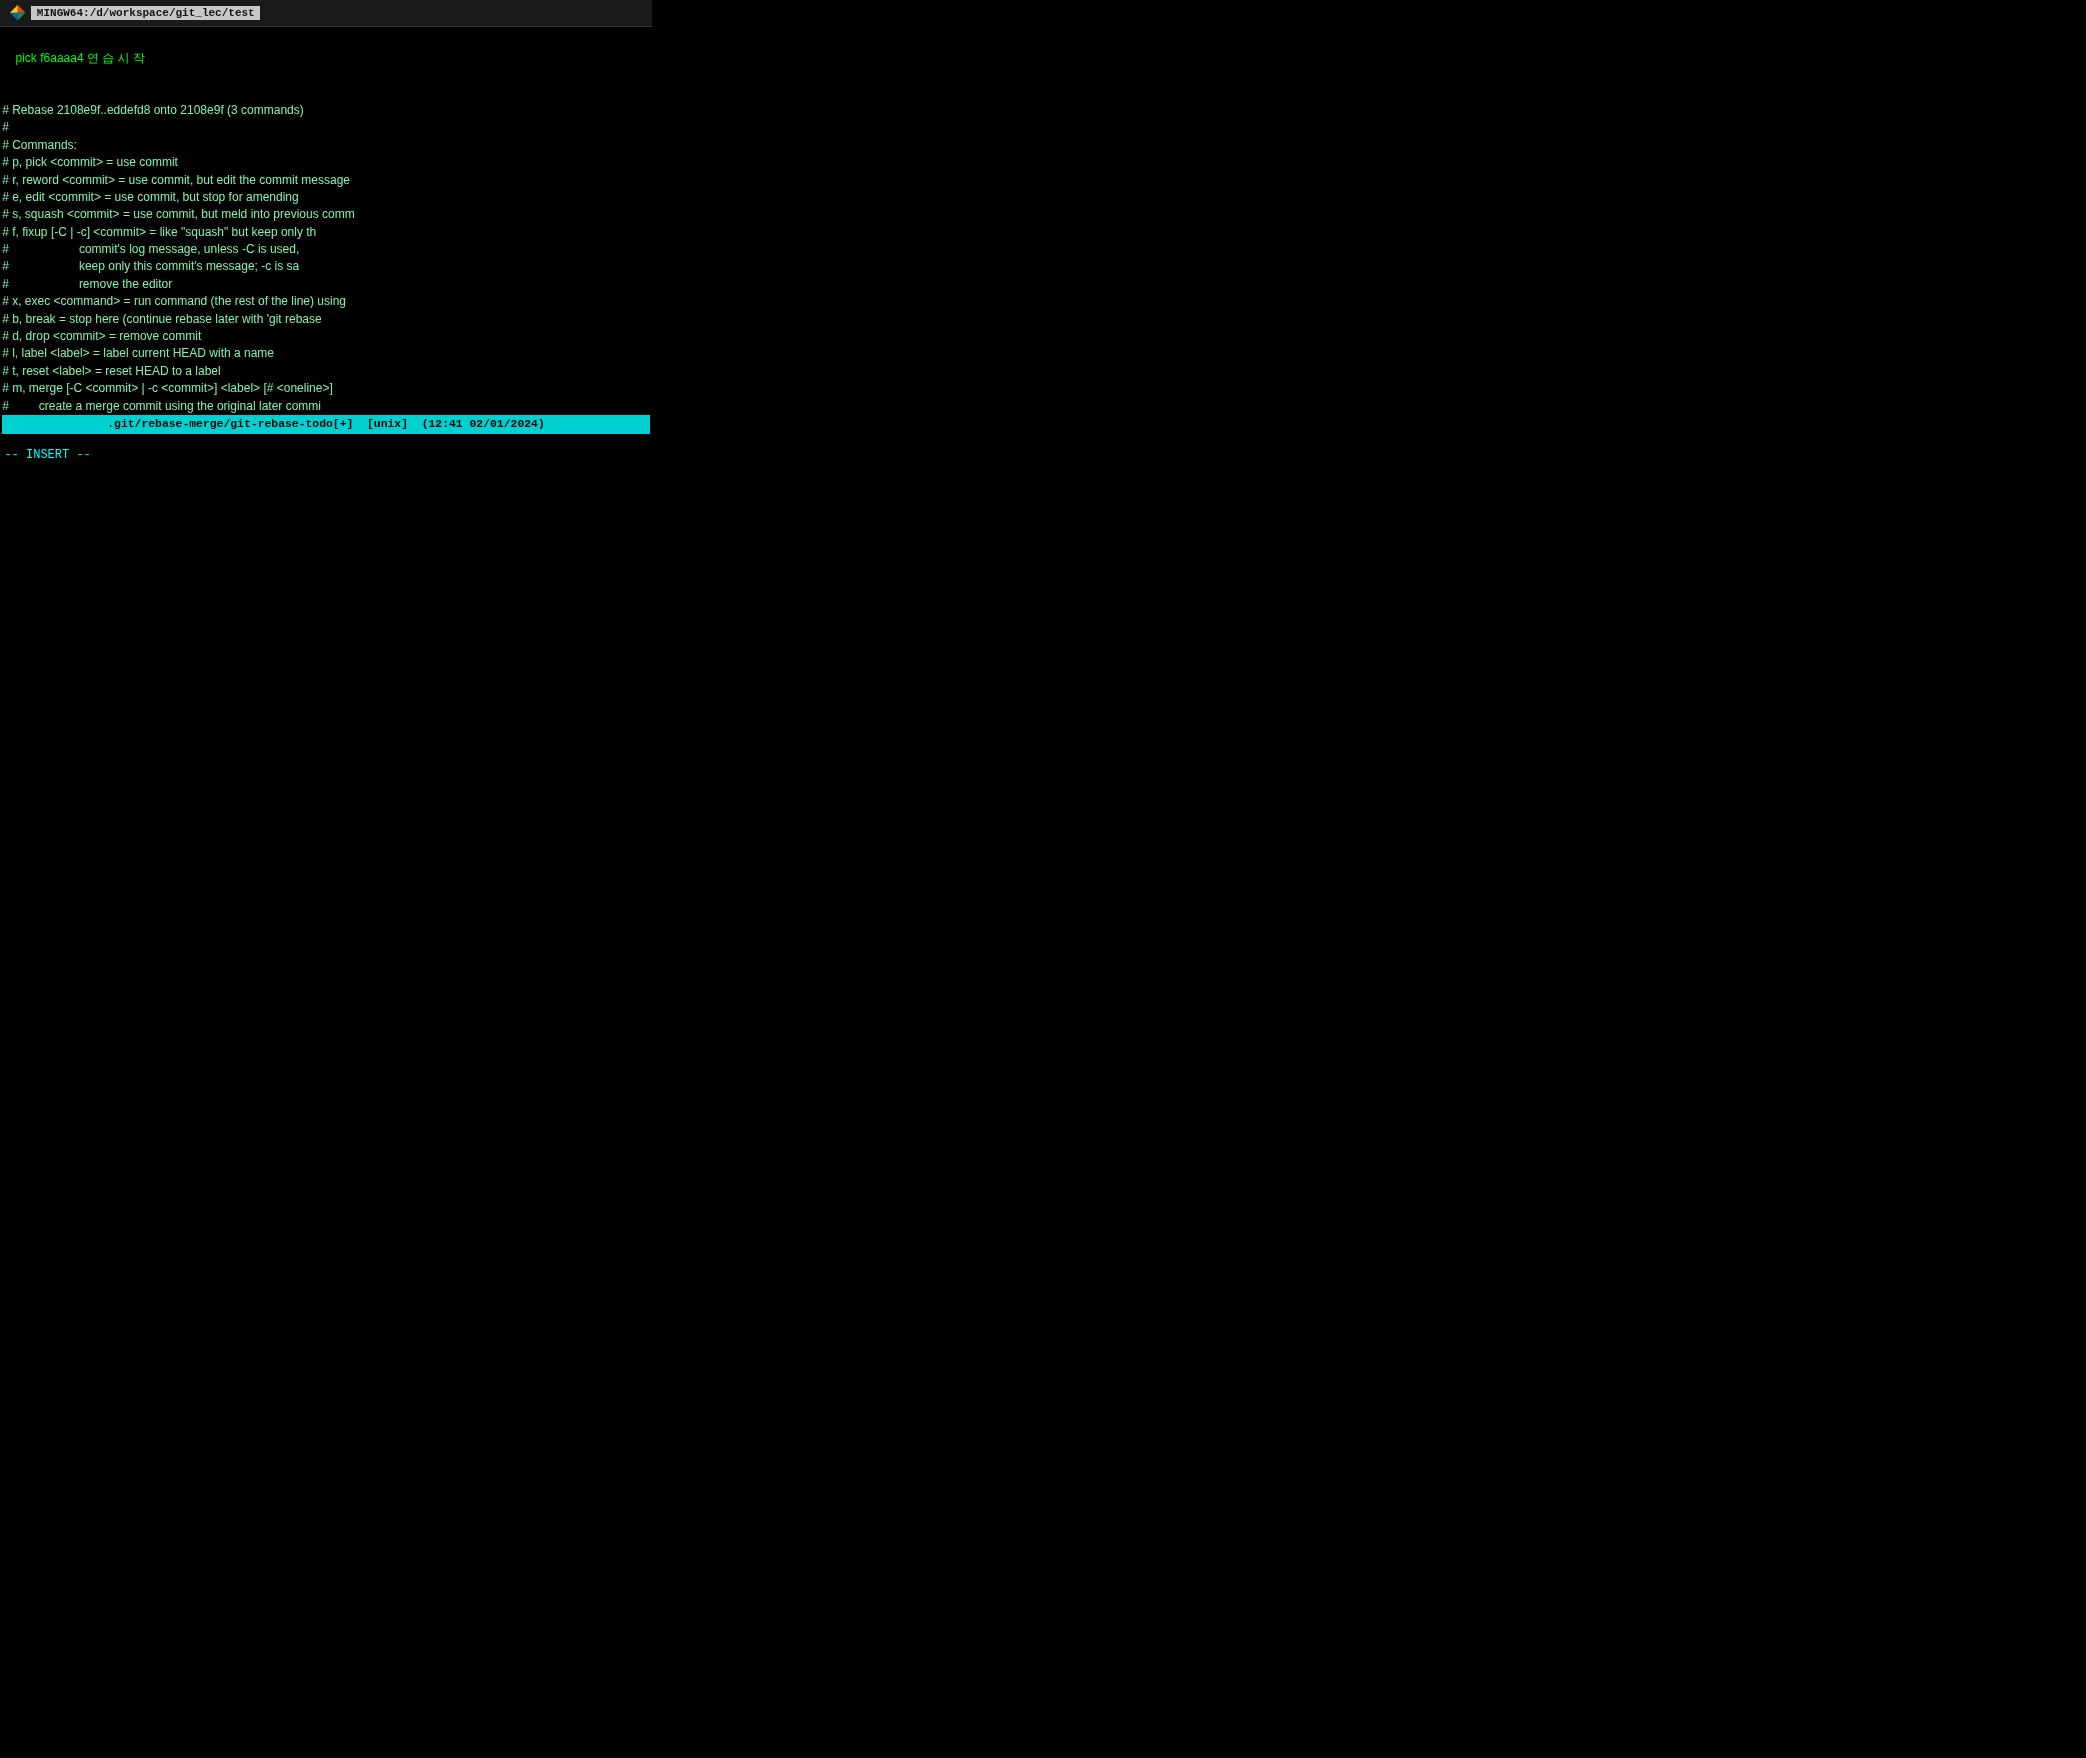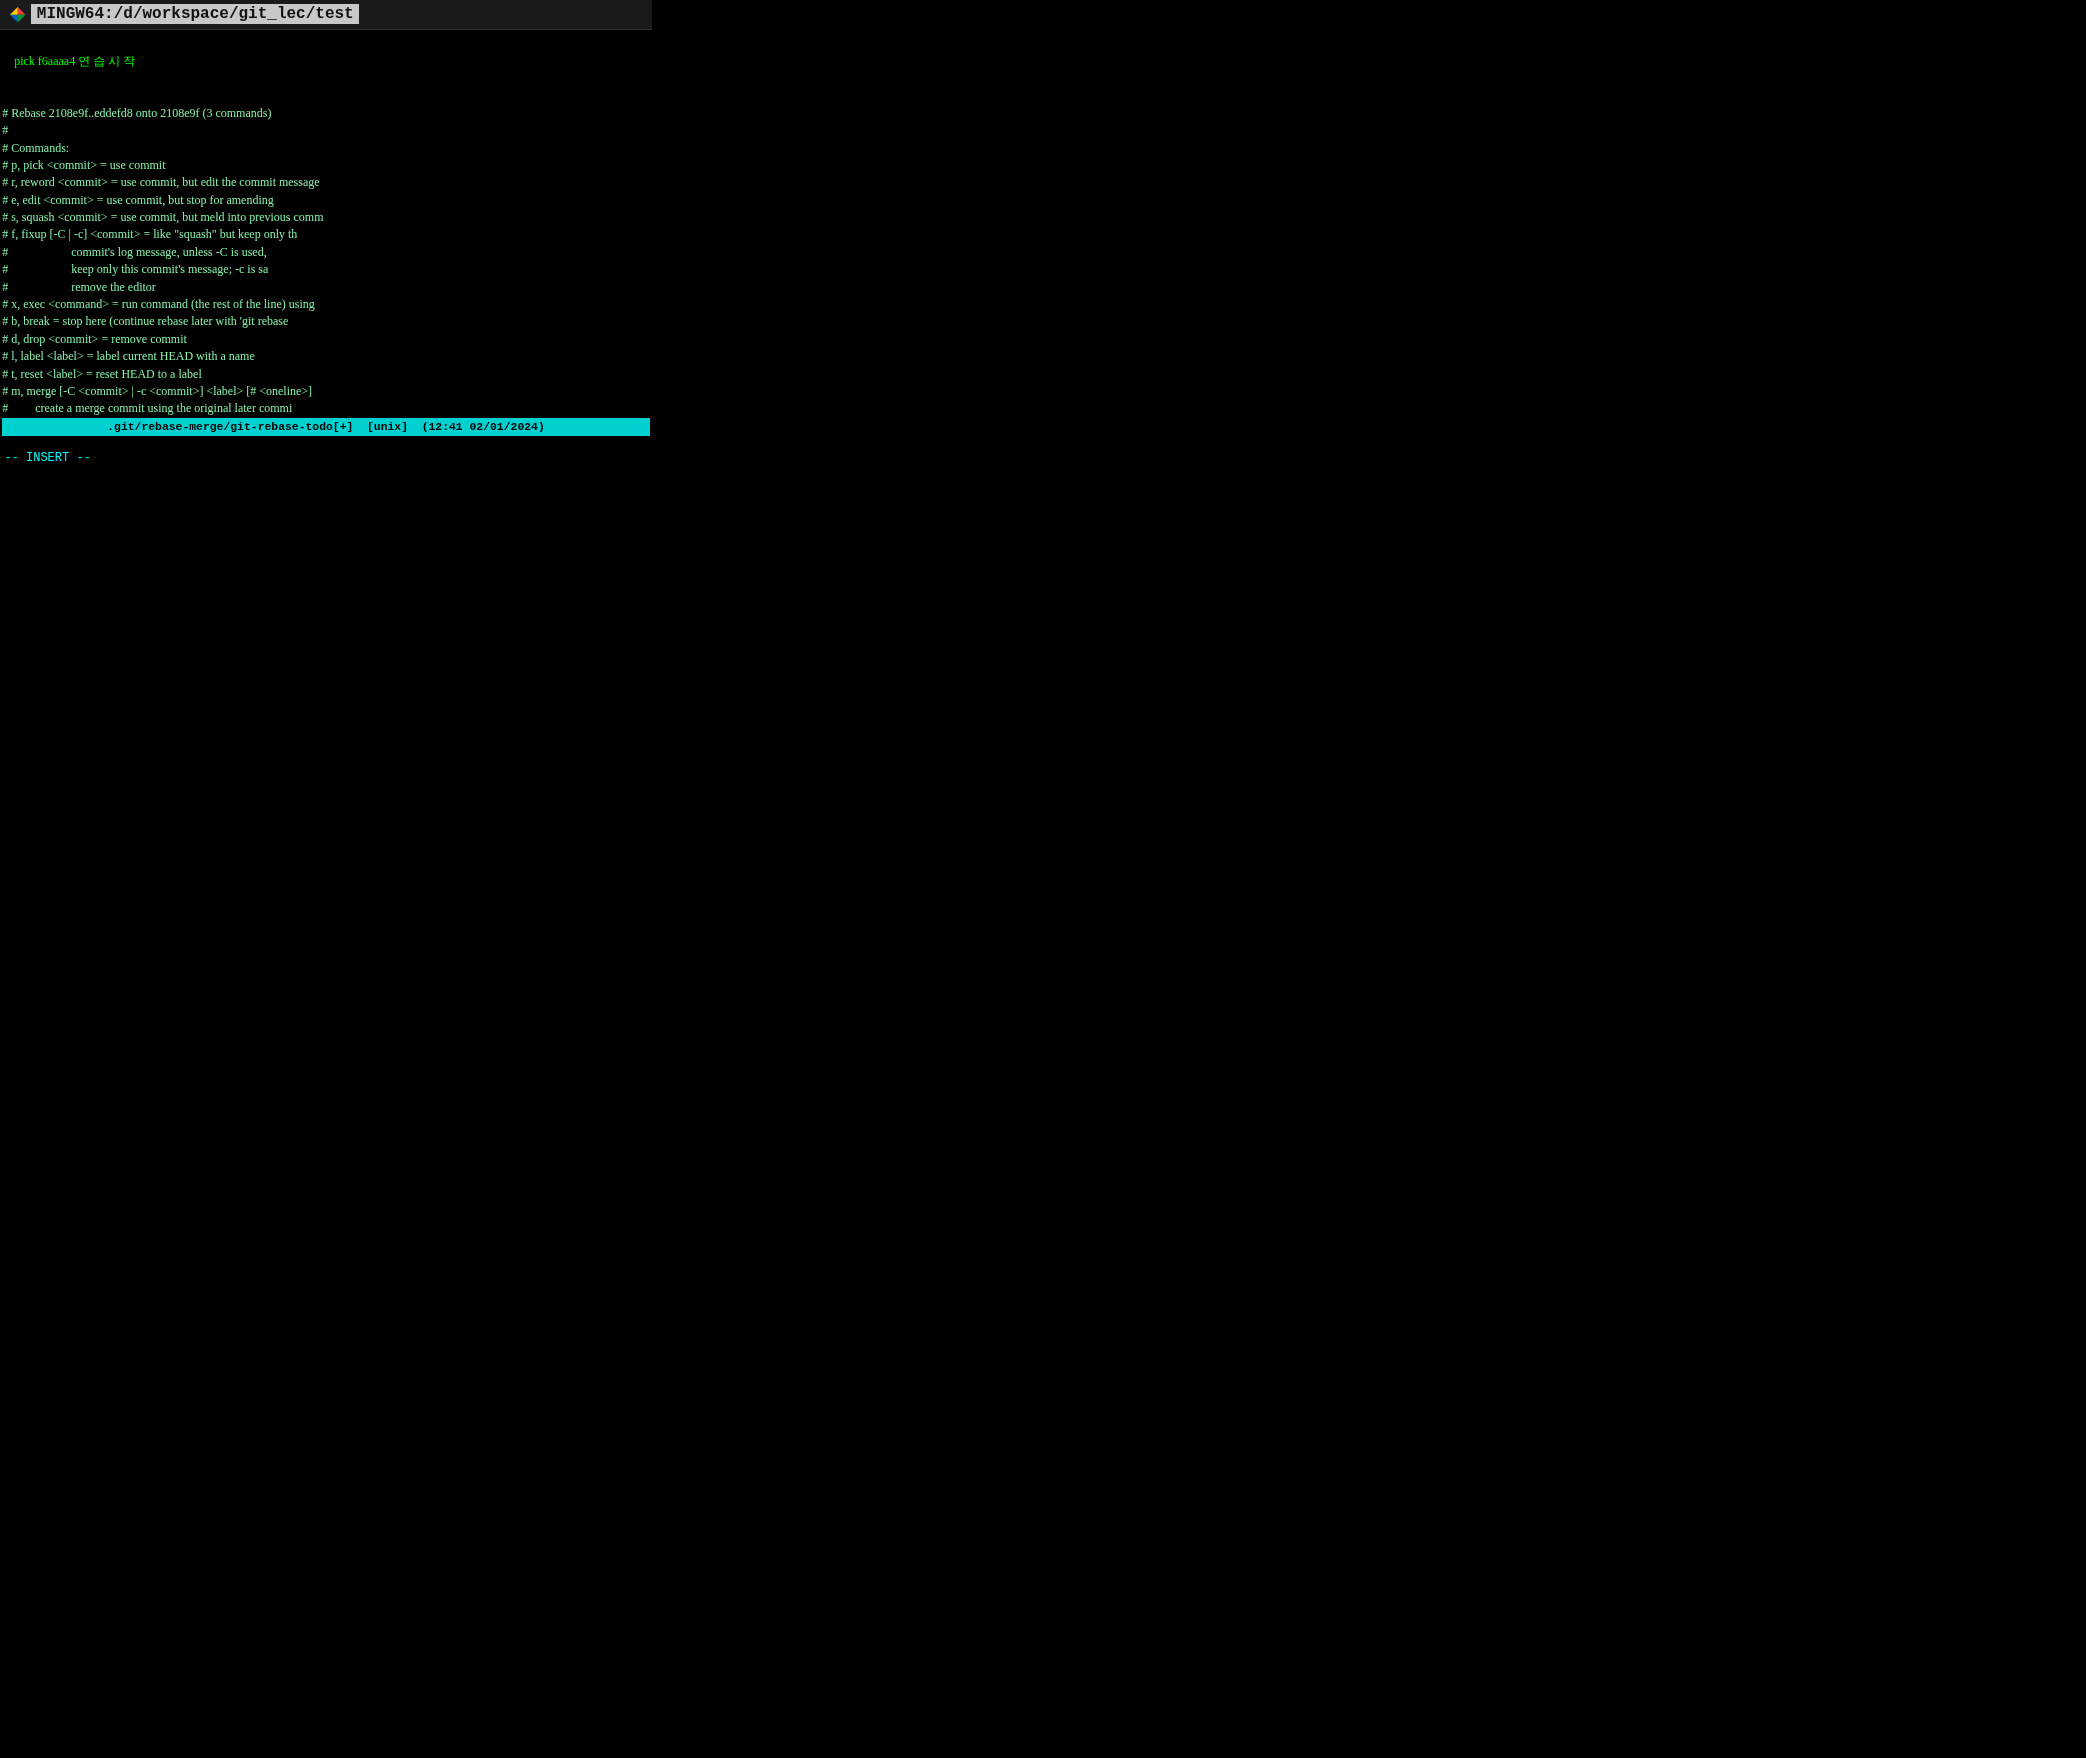--- a/index.html
+++ b/index.html
@@ -36,21 +36,21 @@
       padding: 5.4px 2.2px 2.2px 2.2px;
       font-size: 12px;
       line-height: 1.45;
       min-height: 467px;
       position: relative;
     }
 
     .line {
       display: block;
       white-space: pre;
-      font-family: Liberation Serif, serif;
+      font-family: Liberation Sans, sans-serif;
     }
     .green { color: #00ff00; }
     .magenta { color: #ff00ff; }
     .comment { color: #86efac; }
 
     .status-bar {
       background: #00d0d0;
       color: #000;
       font-size: 11.4px;
       font-weight: bold;
@@ -77,21 +77,21 @@
 
 <div class="title-bar">
 
   <svg class="title-icon" viewBox="0 0 32 32">
     <polygon points="16,2 30,16 16,30 2,16" fill="none" stroke="#888" stroke-width="0.5"></polygon>
     <polygon points="16,2 30,16 16,16" fill="#ef3e36"></polygon>
     <polygon points="30,16 16,30 16,16" fill="#009933"></polygon>
     <polygon points="16,30 2,16 16,16" fill="#0066cc"></polygon>
     <polygon points="2,16 16,2 16,16" fill="#ffcc00"></polygon>
   </svg>
-  <span style="color:#111; font-size:16px; font-weight:bold; background:#c8c8c8; padding: 1.1px 5.4px; font-family: 'Courier New', monospace;">MINGW64:/d/workspace/git_lec/test</span>
+  <span style="color:#111; font-size:11px; font-weight:bold; background:#c8c8c8; padding: 1.1px 5.4px; font-family: 'Courier New', monospace;">MINGW64:/d/workspace/git_lec/test</span>
 </div>
 
 <div class="terminal">
 
   <span class="line">
     <span class="green">pick </span><span class="green">f6aaaa4 </span><span class="green">연 습 시 작</span>
   </span>
 
 
 

